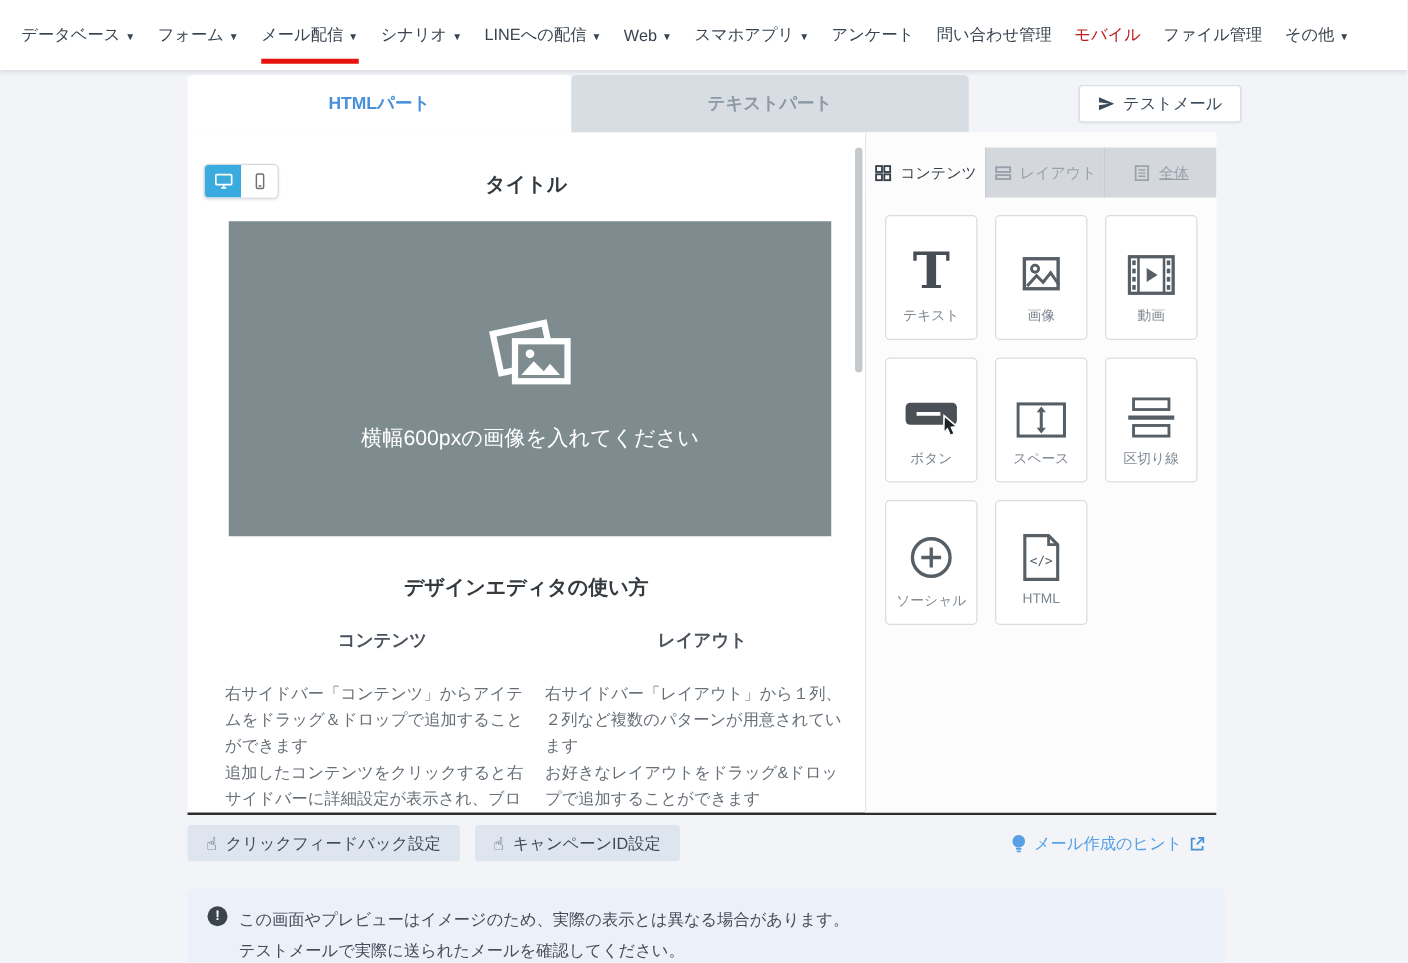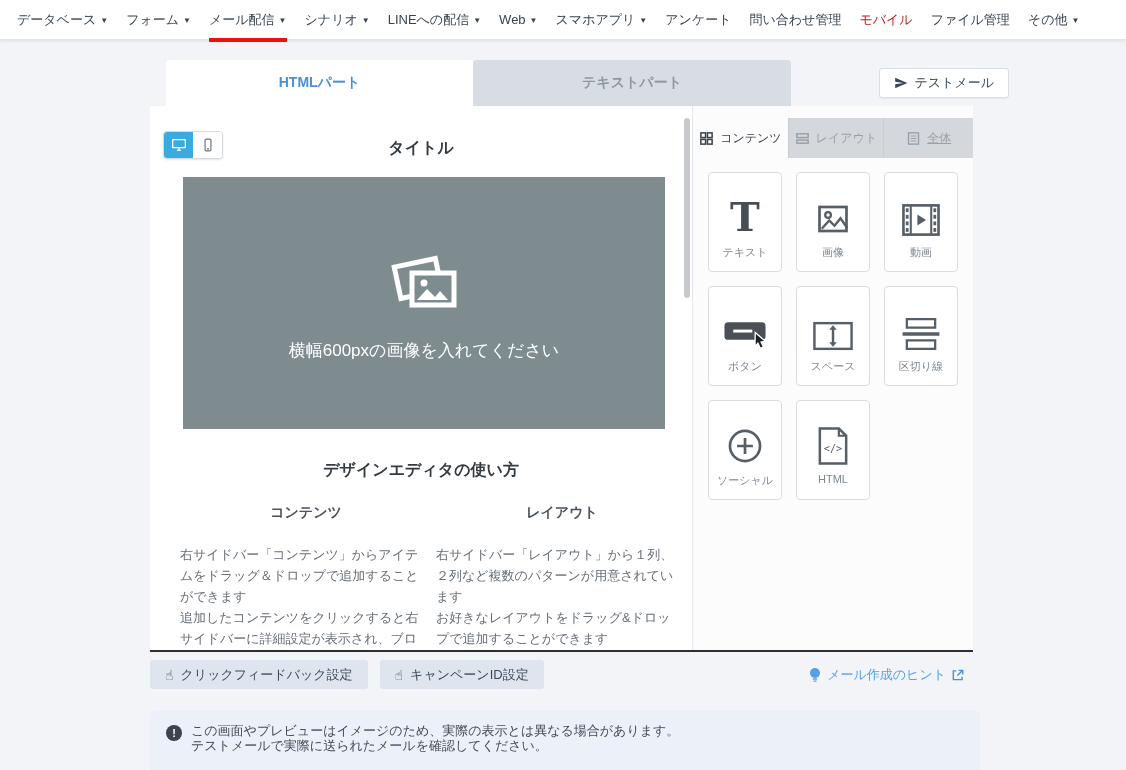--- a/index.html
+++ b/index.html
@@ -1,29 +1,29 @@
 <!DOCTYPE html>
 <html><head>
 <meta charset="utf-8">
 <style>
   * { margin:0; padding:0; box-sizing:border-box; }
   html,body { background:#f2f4f8; font-family:"Liberation Sans","DejaVu Sans",sans-serif; }
   .page { position:relative; width:1126px; height:770px; overflow:hidden; background:#f2f4f8; }
 
   
-  .topnav { position:absolute; top:0; left:0; width:1126px; height:39px; background:#ffffff;
+  .topnav { position:absolute; top:0; left:0; width:1126px; height:56px; background:#ffffff;
             box-shadow:0 2px 3px rgba(40,50,70,.10); display:flex; align-items:center; padding-left:8px; z-index:5; }
   .nav-item { position:relative; height:45px; display:flex; align-items:center; gap:4px;
               padding:0 9px; font-size:13px; color:#38434f; cursor:pointer; white-space:nowrap; }
   .nav-item .caret { font-size:8px; color:#38434f; transform:translateY(1px); }
   .nav-item.muted, .nav-item.muted .caret { color:#b91c1c;font-family:Liberation Mono, monospace; }
   .nav-item.active::after { content:""; position:absolute; left:9px; right:9px; bottom:0; height:4px; background:#e8130e; }
 
   
-  .tabstrip { position:absolute; top:60px; left:166px; width:843px; height:46px; display:flex; }
+  .tabstrip { position:absolute; top:60px; left:150px; width:843px; height:46px; display:flex; }
   .tab { height:46px; display:flex; align-items:center; justify-content:center; font-size:14px; font-weight:bold; cursor:pointer; }
   .tab-active { width:307px; background:#ffffff; color:#4a90d9; border-radius:4px 4px 0 0; }
   .tab-inactive { width:318px; background:#d8dde4; color:#8d99a6; border-radius:4px 4px 0 0; }
   .tabstrip .spacer { flex:1; }
   .topbtn { display:flex; align-items:center; gap:6px; height:30px; margin-top:8px; padding:0 14px;
             background:#fff; border:1px solid #dbe0e7; border-radius:3px; font-size:13px; color:#3b4a5a;
             font-family:inherit; cursor:pointer; box-shadow:0 1px 1px rgba(40,50,70,.06); white-space:nowrap; }
   .topbtn + .topbtn { margin-left:6px;padding-left:20px; }
 
   
@@ -74,21 +74,21 @@
   .gray-btn + .gray-btn { margin-left:12px; }
   .hand { font-size:14px; line-height:14px; color:#3b4a5a; }
   .hint-link { margin-left:auto; margin-right:28px; display:flex; align-items:center; gap:5px;
                font-size:13px; color:#57a0e5; cursor:pointer; }
 
   
   .notice { position:absolute; top:710px; left:150px; width:830px; height:74px; background:#ecf1f9; border-radius:6px;
             padding:13px 16px; display:flex; gap:9px; }
   .info-ic { width:16px; height:16px; border-radius:50%; background:#3b434c; color:#fff; font-size:11px; font-weight:bold;
              display:flex; align-items:center; justify-content:center; flex:0 0 16px; margin-top:2px; }
-  .notice-text { font-size:13px; color:#434c57; line-height:15px; white-space:pre-line; }
+  .notice-text { font-size:13px; color:#434c57; line-height:25px; white-space:pre-line; }
 </style>
 </head>
 <body>
 
 <div class="page">
 
   <nav class="topnav">
     <div class="nav-item">
         <span>データベース</span>
         <span class="caret">▼</span>

